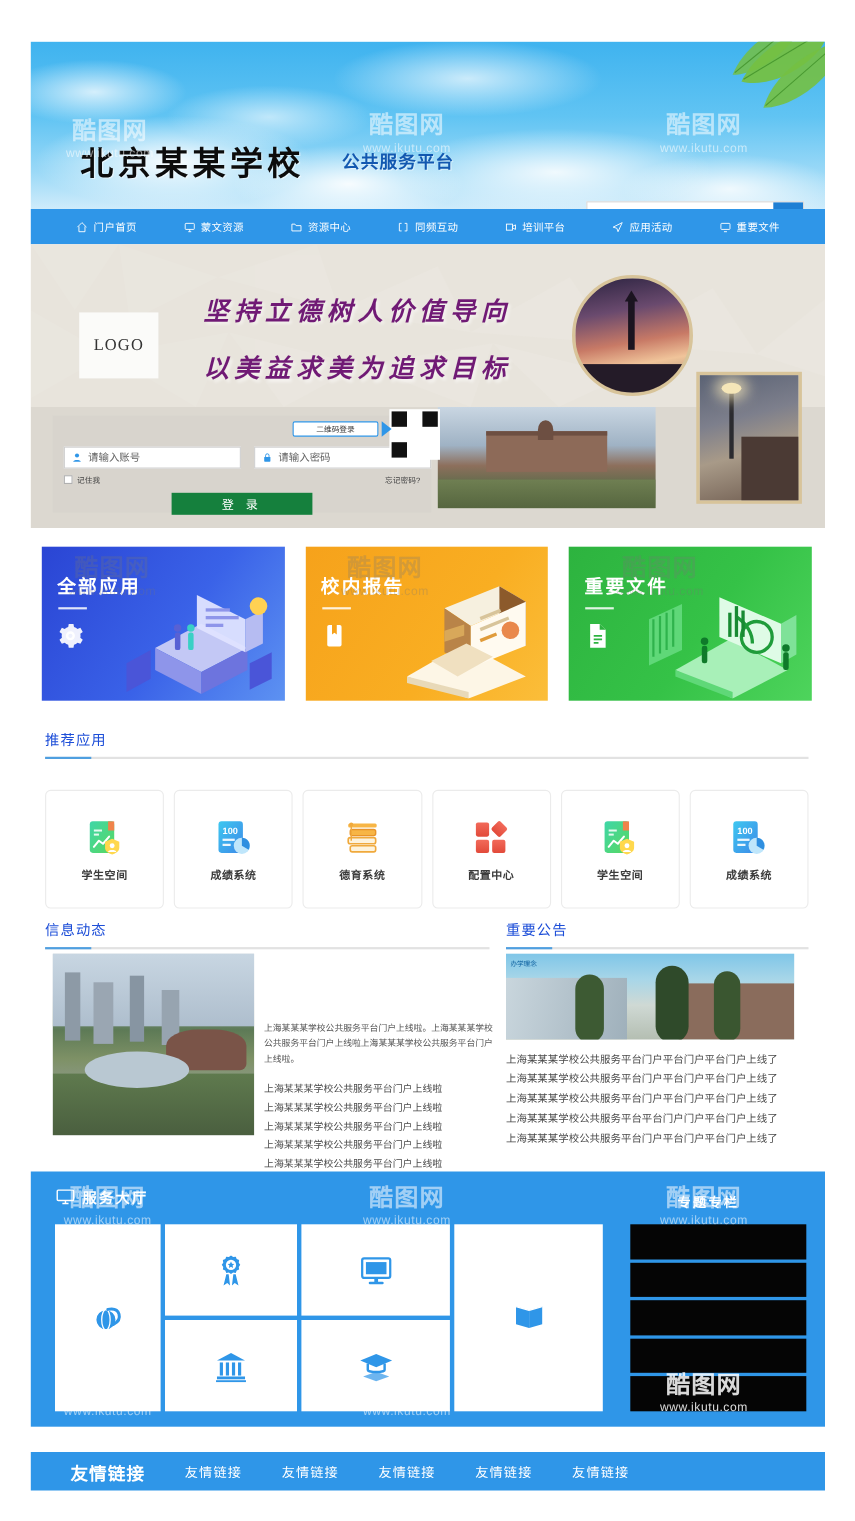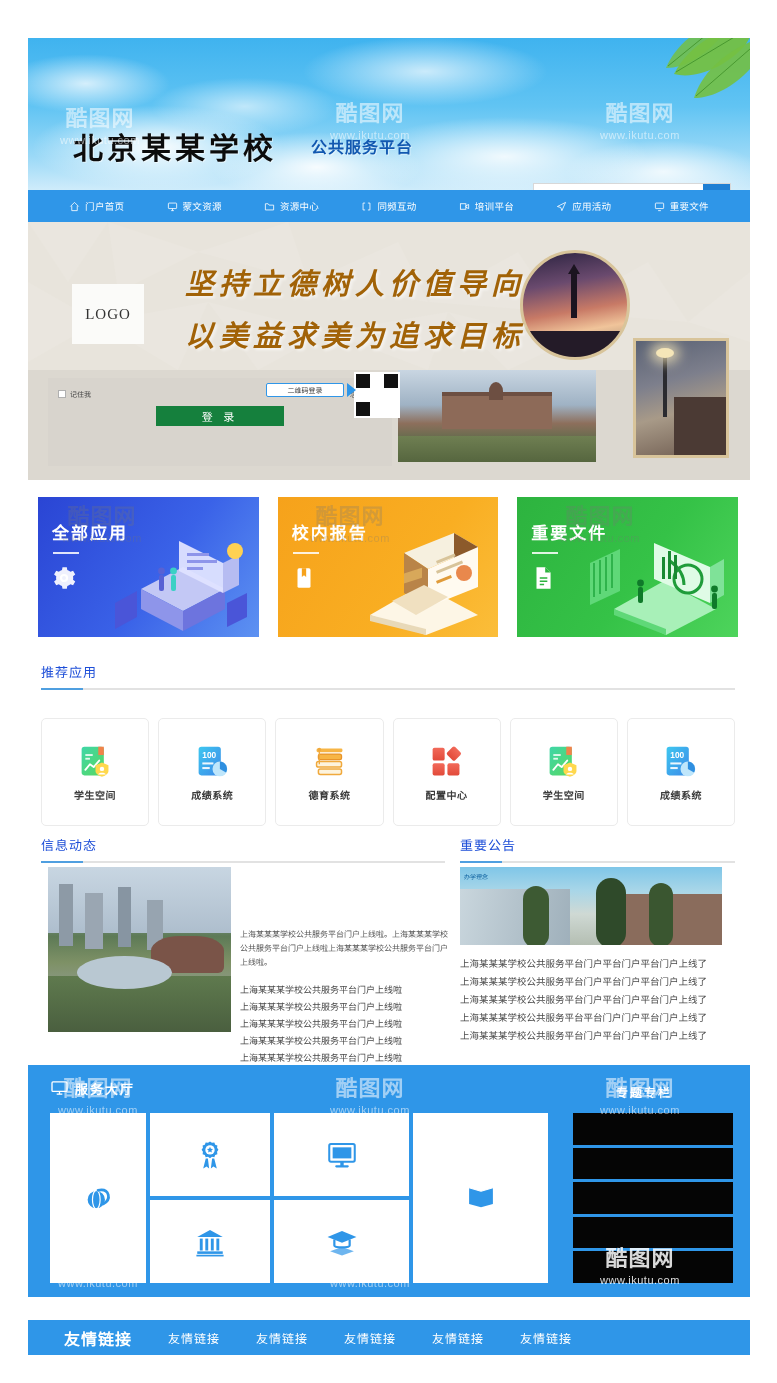--- a/index.html
+++ b/index.html
@@ -96,21 +96,21 @@
   }
   .logo-box {
     position:absolute; left:72px; top:284px; width:72px; height:60px;
     background:#fbfbf9; display:flex; align-items:center; justify-content:center;
     font-family:"Liberation Serif","DejaVu Serif",serif;
     font-size:15px; color:#333; letter-spacing:1px; z-index:12;
   }
   .slogan { position:absolute; z-index:12; left:185px; top:258px; width:340px; }
   .slogan div {
     font-family:"Liberation Serif","DejaVu Serif",serif;
-    font-size:29px; font-weight:bold; color:#a16207;
+    font-size:23px; font-weight:bold; color:#701a75;
     letter-spacing:5px; line-height:52px;
     text-shadow: 2px 2px 3px rgba(255,255,255,.6);
     font-style:italic;
   }
   .photo-circle {
     position:absolute; left:520px; top:250px; width:110px; height:110px;
     border-radius:50%; z-index:11; overflow:hidden;
     border:3px solid #d8c49a;
     background:linear-gradient(170deg,#2b2340 0%,#6a4a6e 30%,#c87a66 55%,#f0c49a 72%,#8a7a68 100%);
   }
@@ -436,20 +436,36 @@
   <div class="photo-rect">
     <div class="lamp"></div>
       <div class="bldg"></div>
   </div>
 
   <div class="login">
     <div class="qr-img"></div>
     <div class="qr-arrow"></div>
     <div class="qr-tab">二维码登录</div>
 
+    <div class="login-fields">
+      <div class="lf">
+        <svg viewBox="0 0 16 16" width="10" height="10">
+          <circle cx="8" cy="5" r="3" fill="#2f96e8"></circle>
+          <path d="M2.5 14 C2.5 10.5 13.5 10.5 13.5 14 Z" fill="#2f96e8"></path>
+        </svg>
+        <input type="text" placeholder="请输入账号" style="">
+      </div>
+      <div class="lf">
+        <svg viewBox="0 0 16 16" width="10" height="10">
+          <rect x="3.5" y="7" width="9" height="7" rx="1" fill="#2f96e8"></rect>
+          <path d="M5.5 7 V5 a2.5 2.5 0 0 1 5 0 V7" fill="none" stroke="#2f96e8" stroke-width="1.4"></path>
+        </svg>
+        <input type="password" placeholder="请输入密码" style="">
+      </div>
+    </div>
 
     <div class="login-row2">
       <span class="chk"></span>
       <span>记住我</span>
       <span style="margin-left:auto; cursor:pointer;">忘记密码?</span>
     </div>
 
     <button class="login-btn">登 录</button>
   </div>
 

